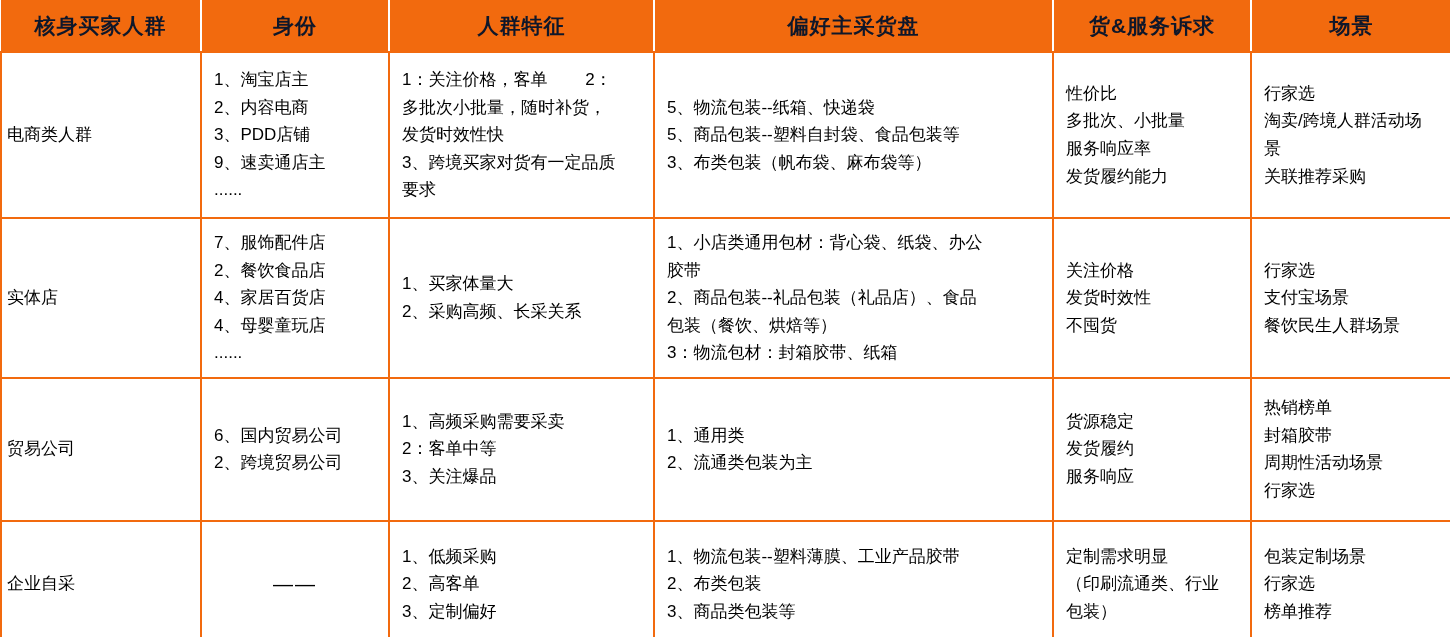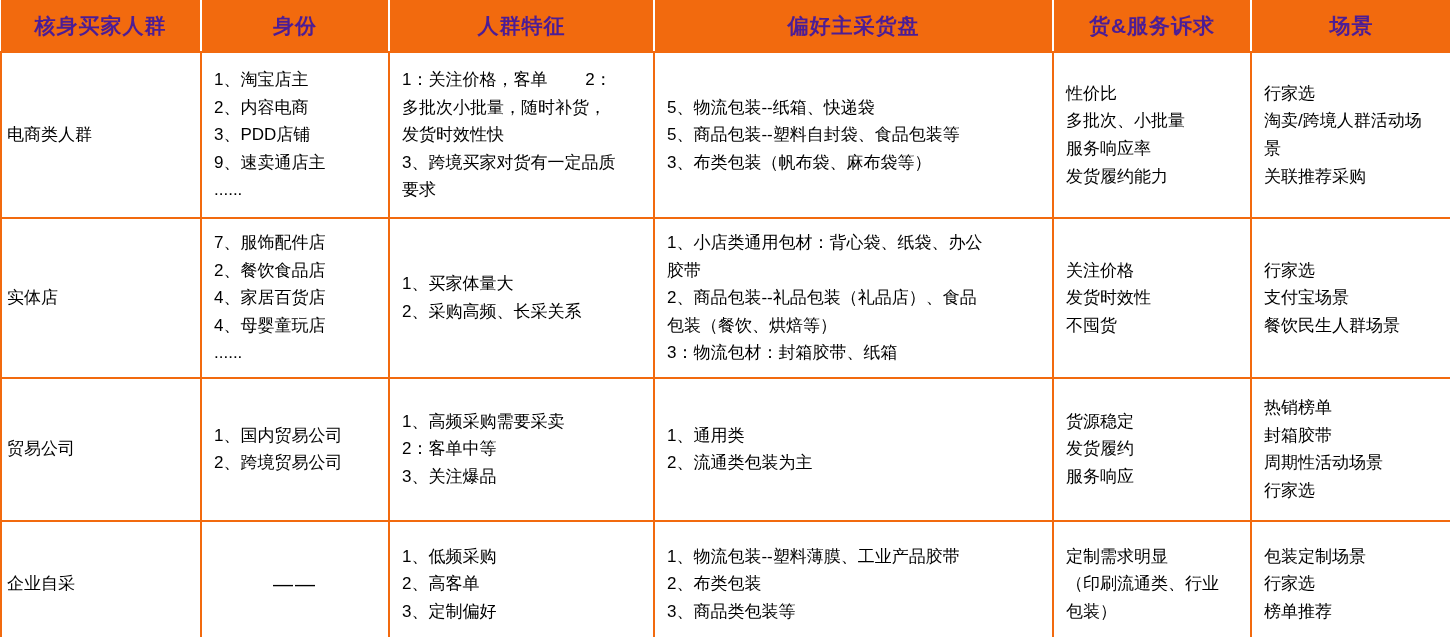--- a/index.html
+++ b/index.html
@@ -21,21 +21,21 @@
   }
   table.matrix col.c0 { width: 200px; }
   table.matrix col.c1 { width: 188px; }
   table.matrix col.c2 { width: 265px; }
   table.matrix col.c3 { width: 399px; }
   table.matrix col.c4 { width: 198px; }
   table.matrix col.c5 { width: 200px; }
 
   table.matrix th {
     background: #F26A0E;
-    color: #4c1d95;
+    color: #0f172a;
     font-size: 21px;
     font-weight: bold;
     text-align: center;
     height: 51px;
     padding: 0 4px;
     border-right: 2px solid #ffffff;
     border-bottom: 2px solid #F26A0E;
     letter-spacing: 1px;
   }
   table.matrix th:last-child { border-right: none; }
@@ -169,21 +169,21 @@
             <span>行家选</span>
             <span>支付宝场景</span>
             <span>餐饮民生人群场景</span>
           </span>
         </td>
     </tr>
     <tr class="r2">
       <td class="seg-name">贸易公司</td>
       <td>
           <span class="lines">
-            <span>1、国内贸易公司</span>
+            <span>6、国内贸易公司</span>
             <span>2、跨境贸易公司</span>
           </span>
         </td>
       <td>
           <span class="lines">
             <span>1、高频采购需要采卖</span>
             <span>2：客单中等</span>
             <span>3、关注爆品</span>
           </span>
         </td>

